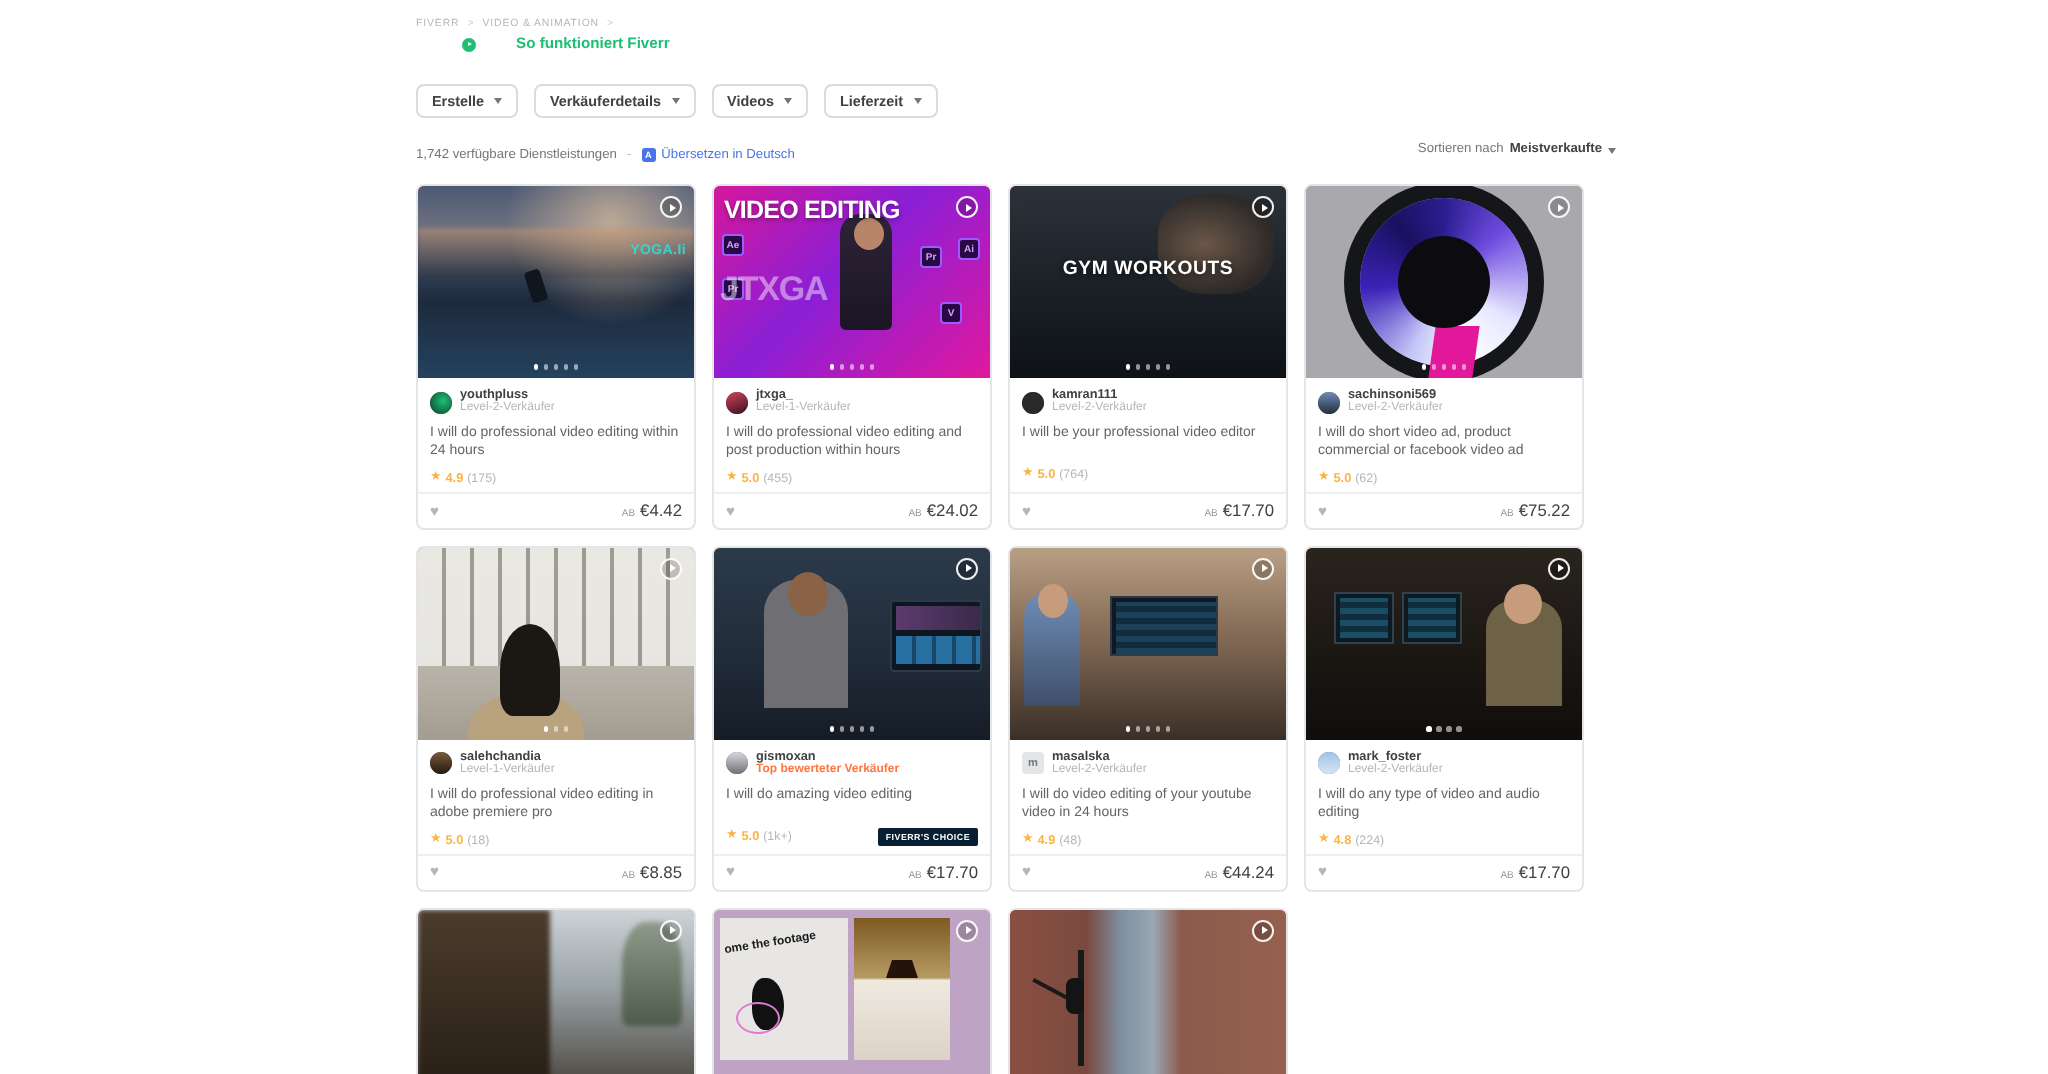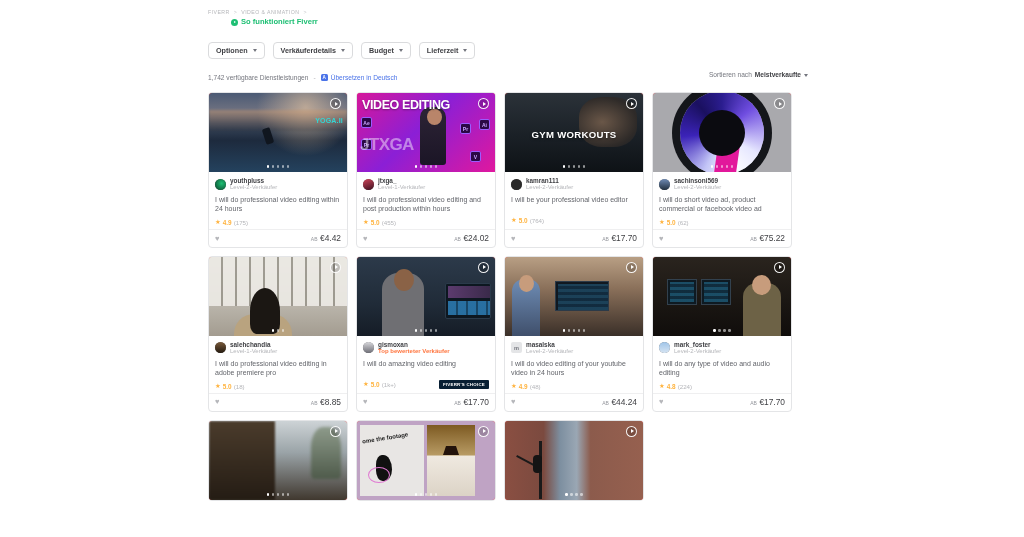--- a/index.html
+++ b/index.html
@@ -36,21 +36,21 @@
     margin: 4px 0 0 0;
   }
   .subtitle-row {
     display: flex; align-items: center; gap: 5px;
     margin-top: 3px;
     font-size: 7.6px;
     color: #74767e;
     line-height: 10px;
   }
   .howto {
-    display: flex; align-items: center; gap: 3px;
+    display: flex; align-items: center; gap: 20px;
     color: #1dbf73;
     font-weight: 600;
     cursor: pointer;
     padding-left: 23px;
   }
   .howto .play-dot {
     width: 7px; height: 7px; border-radius: 50%;
     background: #1dbf73;
     display: inline-flex; align-items: center; justify-content: center;
     flex: none;
@@ -169,21 +169,21 @@
   .card {
     width: 140px;
     border: 1px solid #e4e5e7;
     border-radius: 4px;
     background: #fff;
     overflow: hidden;
     display: flex; flex-direction: column;
     cursor: pointer;
   }
   .thumb {
-    width: 138px; height: 79px;
+    width: 138px; height: 96px;
     position: relative;
     overflow: hidden;
     background: #ef4444;
     flex: none;
   }
   .thumb .art { position: absolute; inset: 0; }
   .play-btn {
     position: absolute; top: 5px; right: 6px;
     width: 11px; height: 11px;
     border-radius: 50%;
@@ -551,29 +551,29 @@
     <div class="subtitle-row">
       <span class="howto">
         <span class="play-dot"></span>
         <span>So funktioniert Fiverr</span>
       </span>
     </div>
 
     <div class="filterbar">
       <div class="filters">
         <div class="filter-pill">
-          <span>Optionen</span>
+          <span>Erstelle</span>
           <span class="chev"></span>
         </div>
         <div class="filter-pill">
           <span>Verkäuferdetails</span>
           <span class="chev"></span>
         </div>
         <div class="filter-pill">
-          <span>Budget</span>
+          <span>Videos</span>
           <span class="chev"></span>
         </div>
         <div class="filter-pill">
           <span>Lieferzeit</span>
           <span class="chev"></span>
         </div>
       </div>
 
     </div>
 

